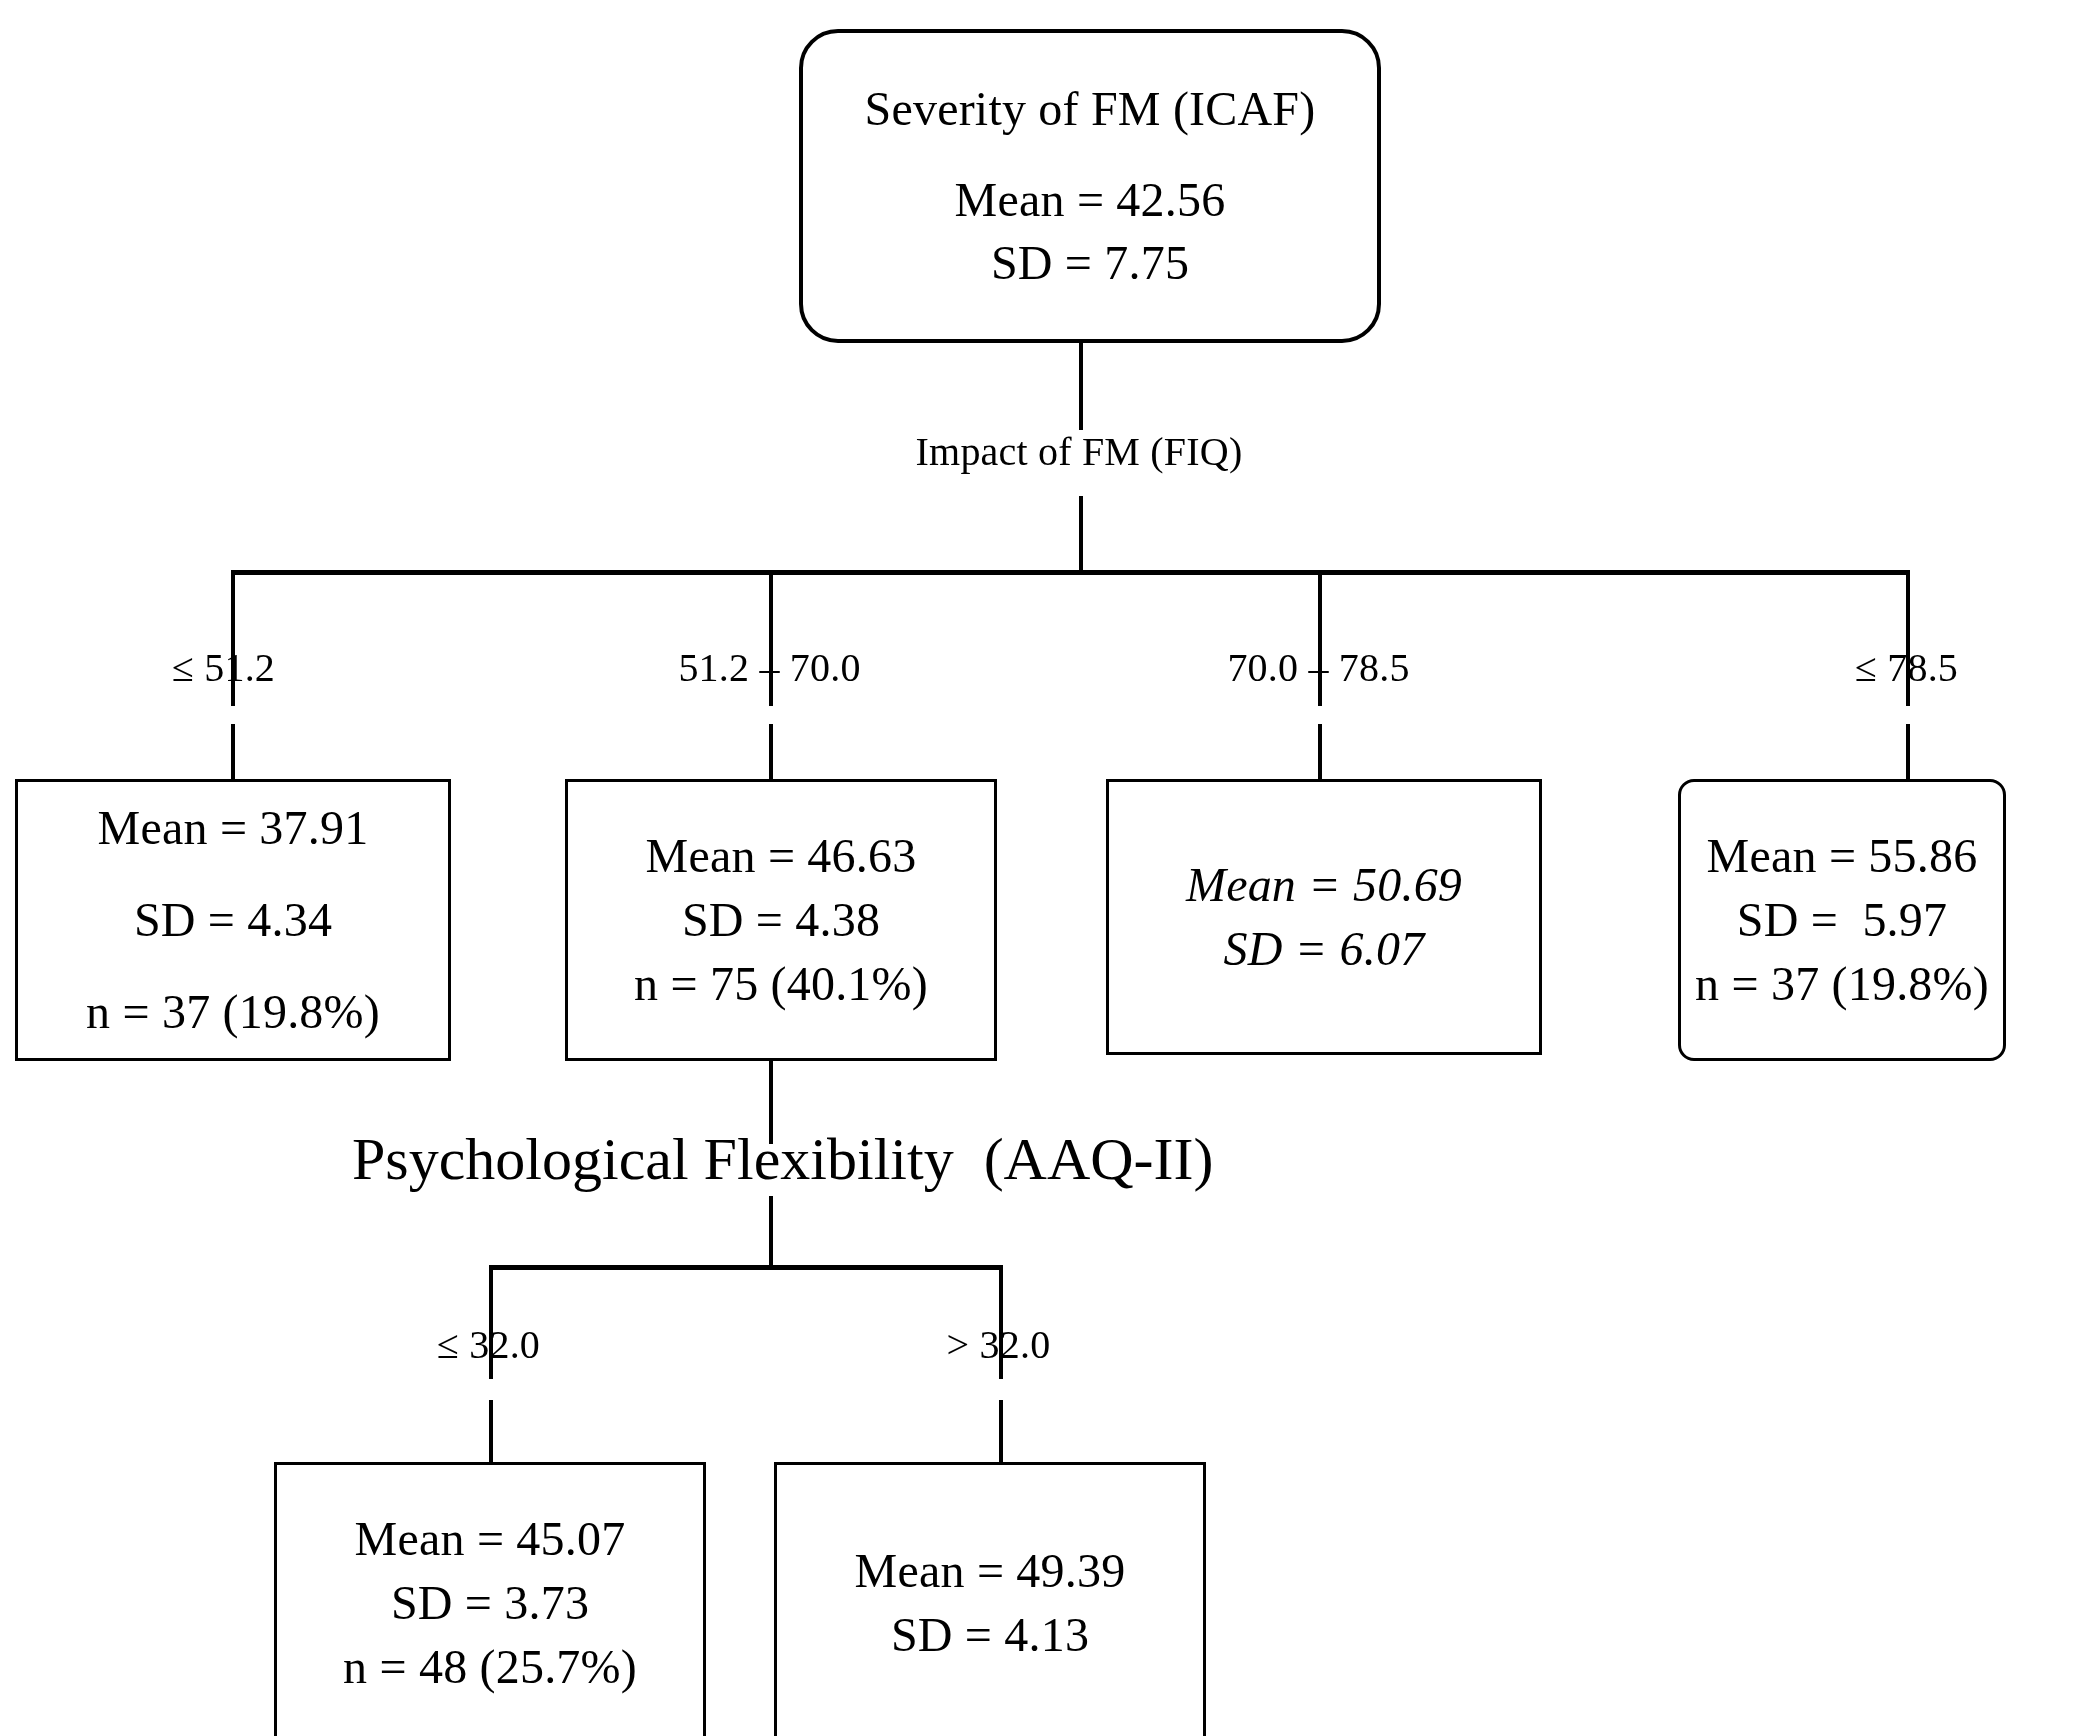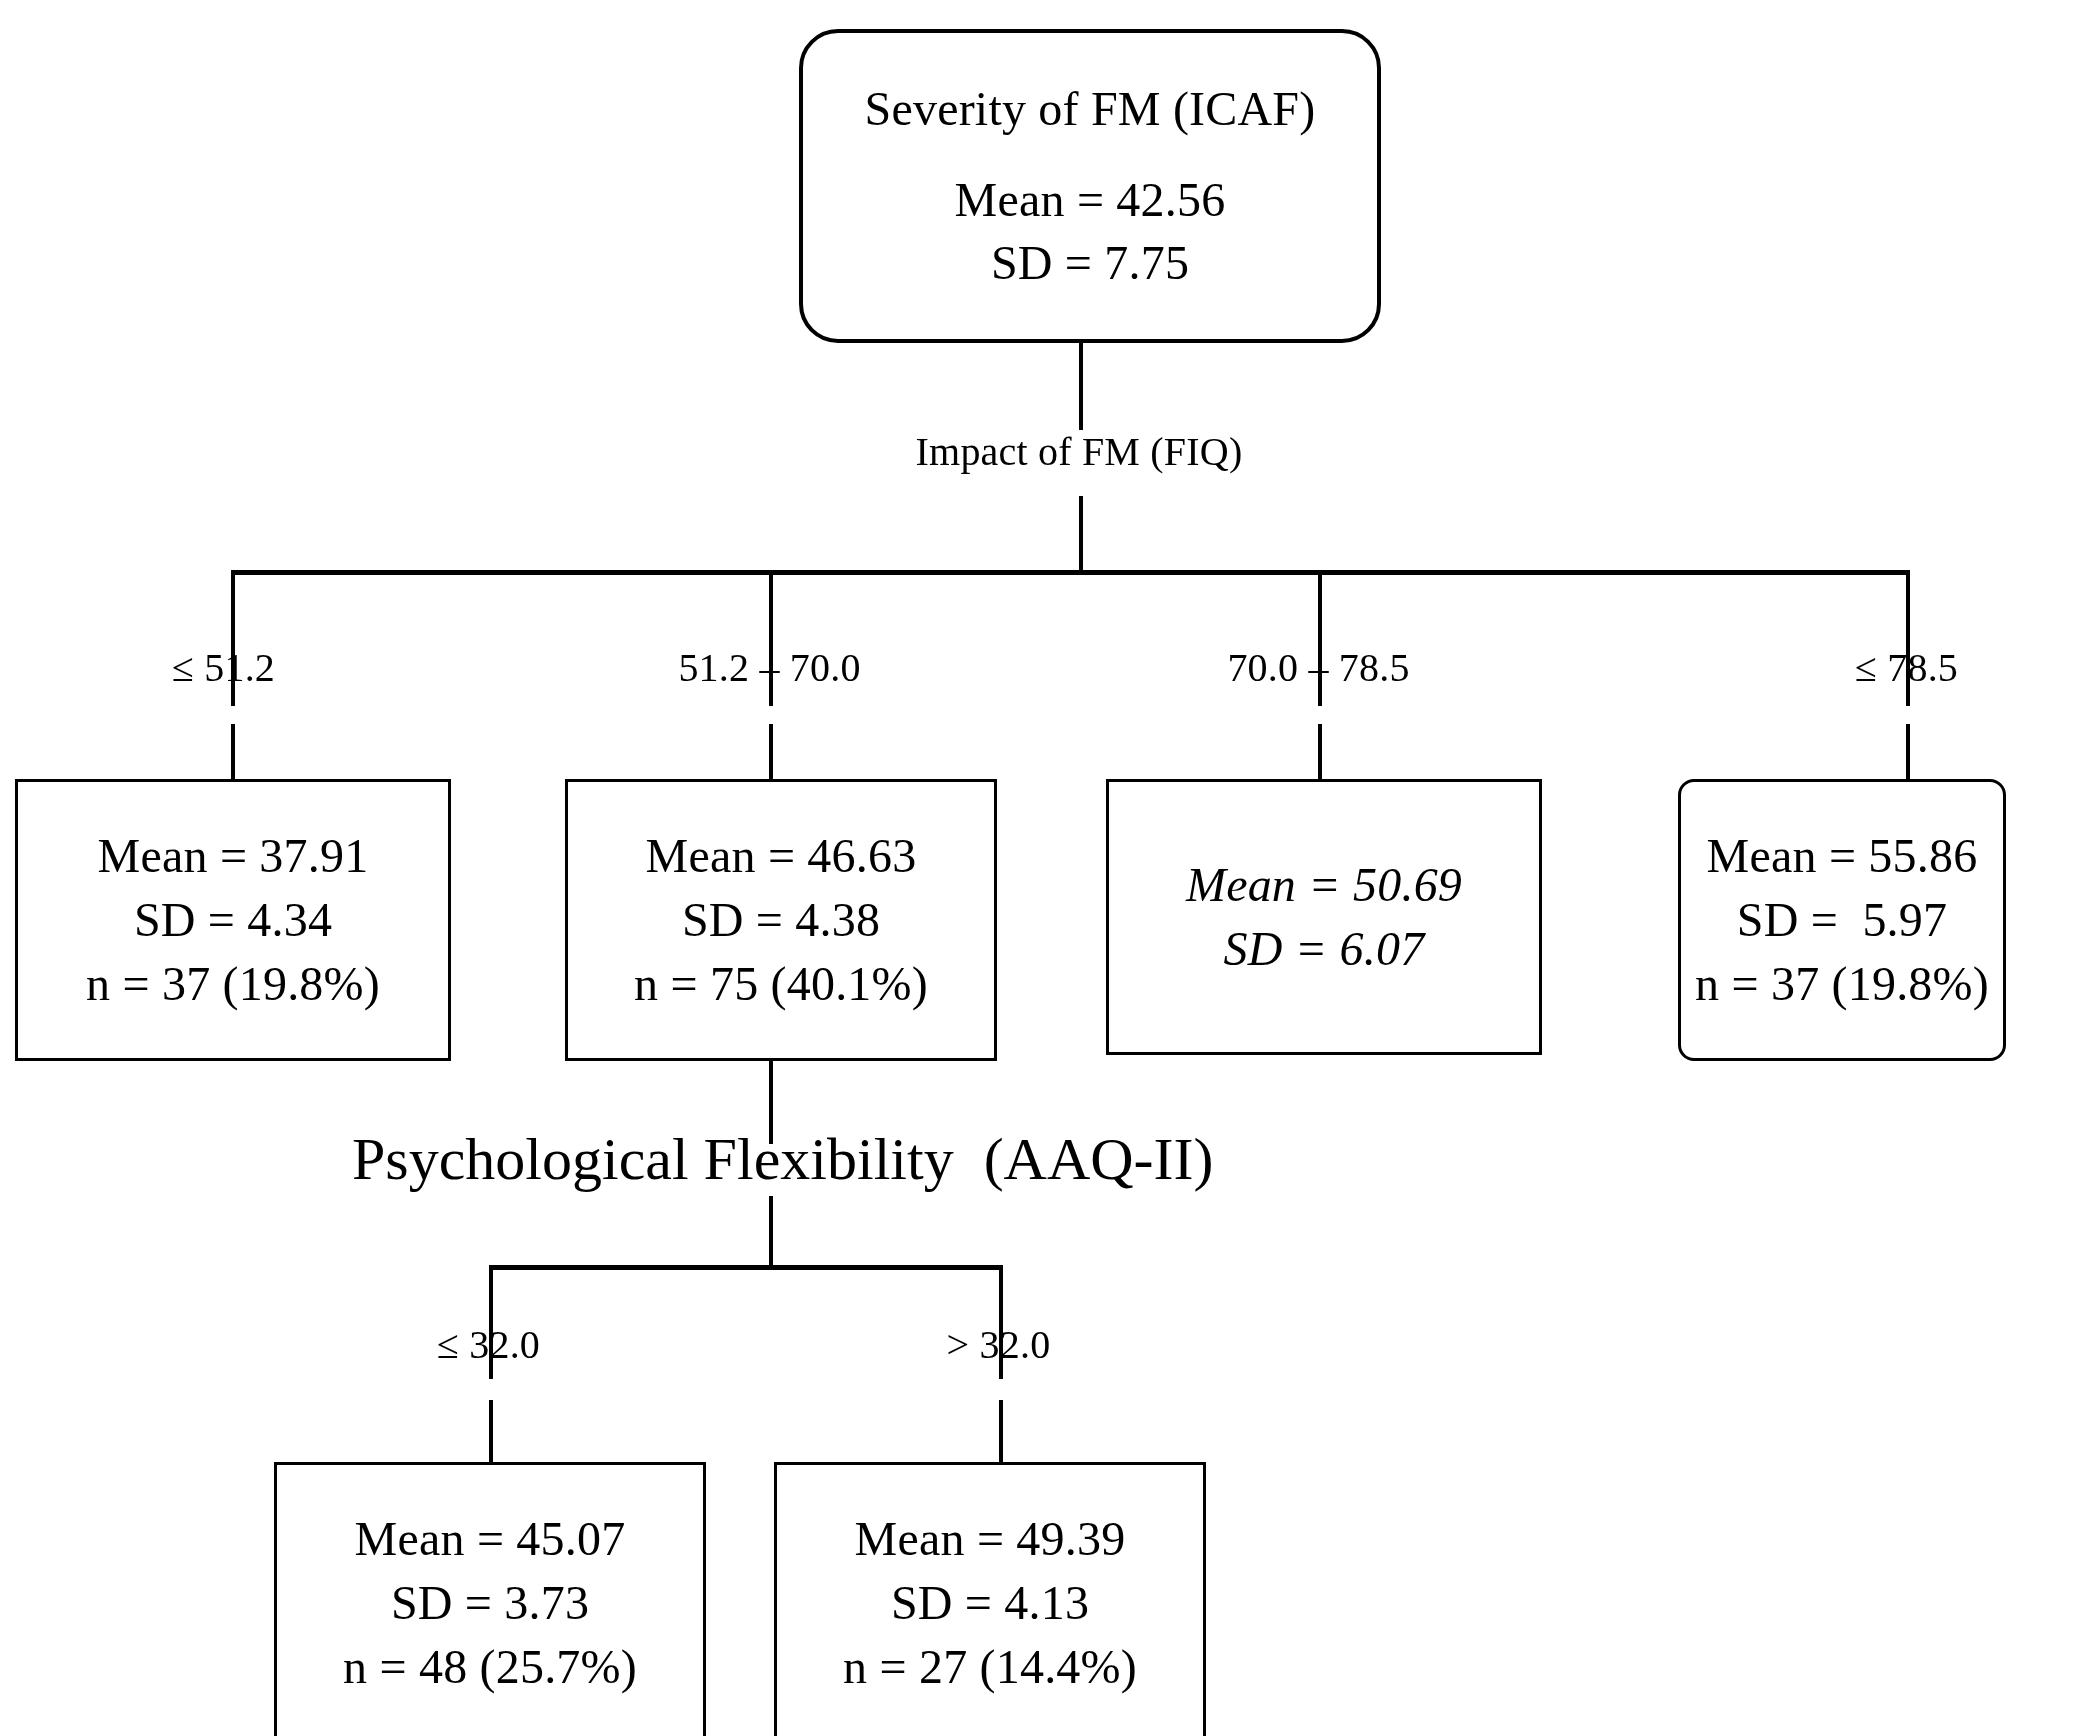--- a/index.html
+++ b/index.html
@@ -100,21 +100,21 @@
   <div class="label" style="left:72px; top:648px; width:303px;">≤ 51.2</div>
   <div class="label" style="left:618px; top:648px; width:303px;">51.2 – 70.0</div>
   <div class="label" style="left:1167px; top:648px; width:303px;">70.0 – 78.5</div>
   <div class="label" style="left:1755px; top:648px; width:303px;">≤ 78.5</div>
 
   <div class="vline" style="left:231px; top:724px; height:59px;"></div>
   <div class="vline" style="left:769px; top:724px; height:59px;"></div>
   <div class="vline" style="left:1318px; top:724px; height:59px;"></div>
   <div class="vline" style="left:1906px; top:724px; height:59px;"></div>
 
-  <div class="node" style="left:15px; top:779px; width:436px; height:282px;">
+  <div class="node" style="left:15px; top:779px; width:436px; height:282px;gap:28px;">
     <div class="line">Mean = 37.91</div>
     <div class="line">SD = 4.34</div>
     <div class="line">n = 37 (19.8%)</div>
   </div>
 
   <div class="node" style="left:565px; top:779px; width:432px; height:282px;">
     <div class="line">Mean = 46.63</div>
     <div class="line">SD = 4.38</div>
     <div class="line">n = 75 (40.1%)</div>
   </div>
@@ -149,17 +149,16 @@
 
   <div class="node" style="left:274px; top:1462px; width:432px; height:282px;">
     <div class="line">Mean = 45.07</div>
     <div class="line">SD = 3.73</div>
     <div class="line">n = 48 (25.7%)</div>
   </div>
 
   <div class="node" style="left:774px; top:1462px; width:432px; height:282px;">
     <div class="line">Mean = 49.39</div>
     <div class="line">SD = 4.13</div>
-    <div class="line">n = 27 (14.4%)</div>
   </div>
 
 </div>
 
 
 </body></html>

